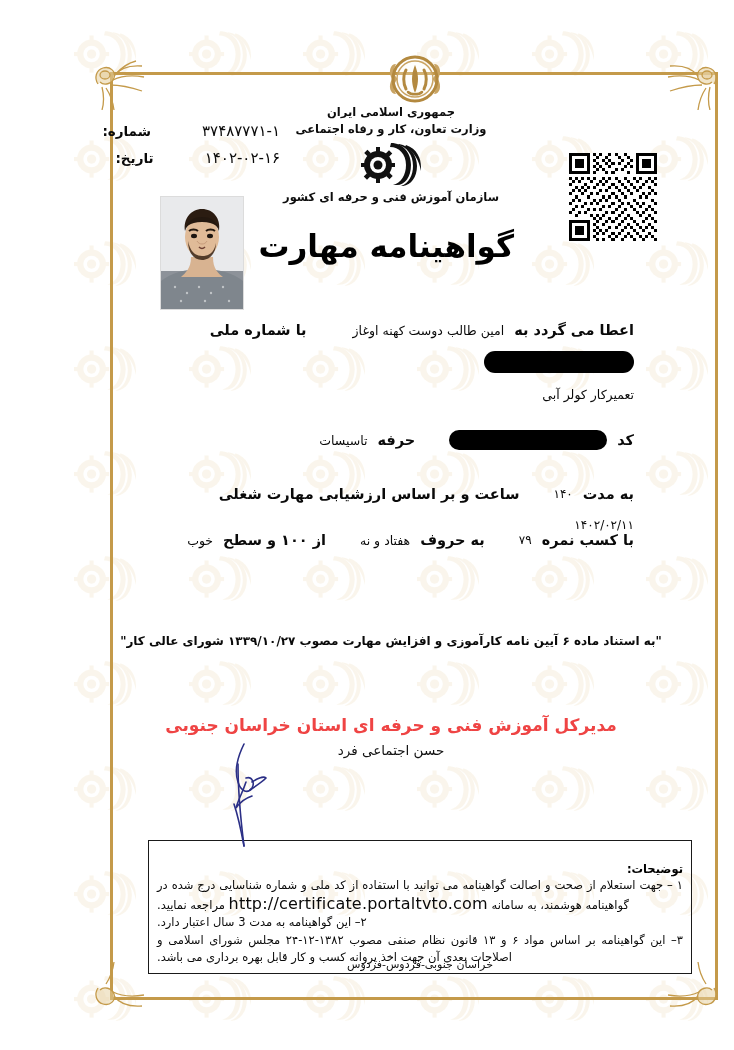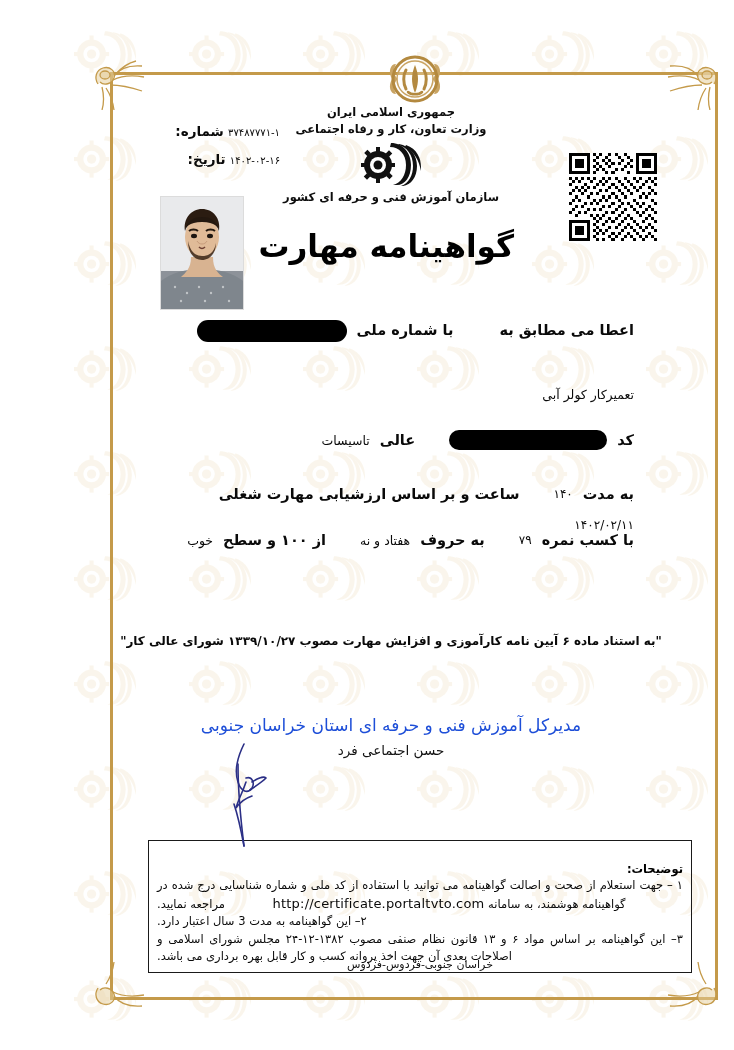--- a/index.html
+++ b/index.html
@@ -120,21 +120,22 @@
     line-height: 26px;
     color: #0a0a0a;
   }
   #meta .lbl {
     font-weight: 700;
     font-size: 13.5px;
     margin-top: 24px;
   }
   #meta .val {
     font-weight: 400;
-    font-size: 10px;
+    font-size: 15px;
+    margin-left: 47px;
   }
 
   
   #photo {
     position: absolute;
     left: 112px;
     top: 196px;
     width: 82px;
     height: 112px;
     border: 1px solid #dcdcdc;
@@ -224,22 +225,22 @@
   #sig-block {
     position: absolute;
     left: 0;
     right: 0;
     top: 712px;
     text-align: center;
     direction: rtl;
   }
   #sig-title {
     font-size: 17px;
-    font-weight: 400;
-    color: #1d4ed8;
+    font-weight: 700;
+    color: #ef4444;
     line-height: 26px;
   }
   #sig-name {
     font-size: 13.5px;
     font-weight: 400;
     color: #111;
     line-height: 24px;
   }
   #signature-mark {
     position: absolute;
@@ -275,23 +276,22 @@
     font-weight: 400;
     color: #0a0a0a;
     line-height: 17.5px;
     text-align: justify;
     text-align-last: left;
   }
   #notes .note .url {
     font-family: "DejaVu Sans", "Liberation Sans", sans-serif;
     direction: ltr;
     unicode-bidi: embed;
-    font-size: 13px;
+    font-size: 16px;
     letter-spacing: 0.2px;
-    margin-left: 44px;
   }
 
   #location {
     position: absolute;
     left: 100px;
     top: 958px;
     width: 544px;
     text-align: center;
     direction: rtl;
     font-size: 11px;
@@ -1322,35 +1322,36 @@
           <path d="M9 26h1v1h-1zM11 26h1v1h-1zM14 26h1v1h-1zM16 26h1v1h-1zM19 26h1v1h-1zM22 26h1v1h-1zM26 26h1v1h-1z"></path>
           <path d="M8 27h1v1h-1zM13 27h1v1h-1zM15 27h1v1h-1zM18 27h1v1h-1zM20 27h1v1h-1zM23 27h1v1h-1zM25 27h1v1h-1zM27 27h1v1h-1z"></path>
           <path d="M9 28h1v1h-1zM11 28h1v1h-1zM14 28h1v1h-1zM17 28h1v1h-1zM21 28h1v1h-1zM24 28h1v1h-1zM28 28h1v1h-1z"></path>
         </g>
       </svg>
     </div>
 
     <div id="doc-title">گواهینامه مهارت</div>
 
     <div class="field-row" id="row-name">
-      <span class="f-label">اعطا می مطابق به</span>
+      <span class="f-label">اعطا می گردد به</span>
+      <span class="f-value name-wrap">امین طالب دوست کهنه اوغاز</span>
       <span class="spacer-md"></span>
       <span class="f-label">با شماره ملی</span>
       <span class="redact id"></span>
     </div>
 
     <div class="field-row" id="row-std">
       <span class="f-value">تعمیرکار کولر آبی</span>
     </div>
 
     <div class="field-row" id="row-code">
       <span class="f-label">کد</span>
       <span class="redact code"></span>
       <span class="spacer-sm"></span>
-      <span class="f-label">عالی</span>
+      <span class="f-label">حرفه</span>
       <span class="f-value">تاسیسات</span>
     </div>
 
     <div class="field-row" id="row-hours">
       <span class="f-label">به مدت</span>
       <span class="f-value num">۱۴۰</span>
       <span class="spacer-sm"></span>
       <span class="f-label">ساعت و بر اساس ارزشیابی مهارت شغلی</span>
       <span class="spacer-md"></span>
       <span class="f-value num">۱۴۰۲/۰۲/۱۱</span>

